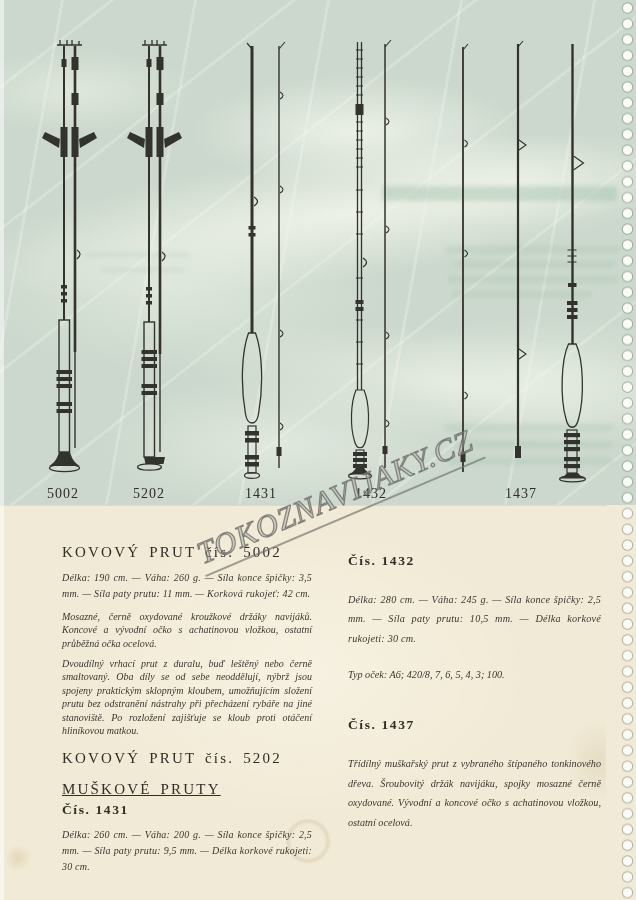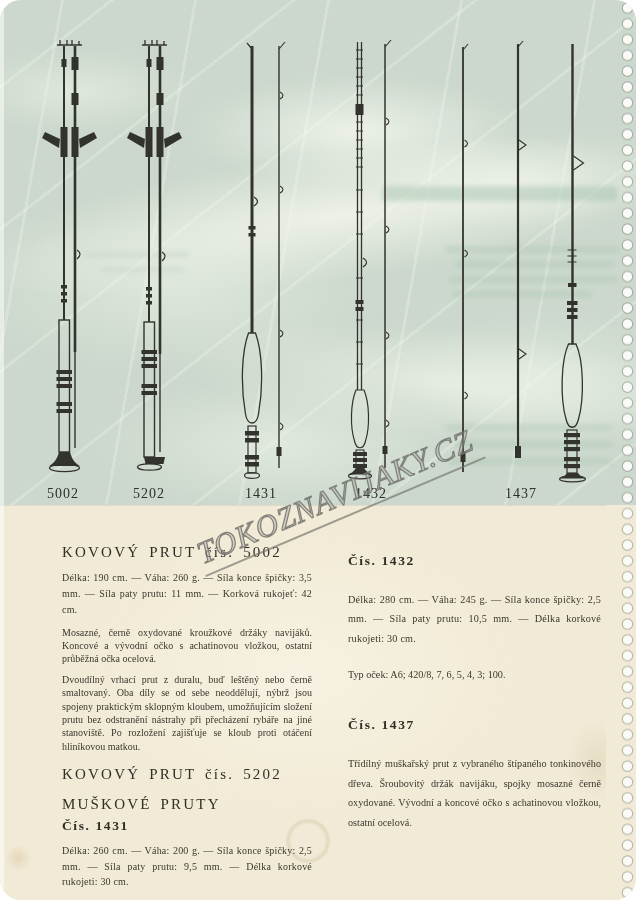--- a/index.html
+++ b/index.html
@@ -1,17 +1,17 @@
 <!DOCTYPE html>
 <html><head>
 <meta charset="utf-8">
 <style>
   html,body{margin:0;padding:0;}
   body{width:636px;height:900px;font-family:"Liberation Serif",serif;}
-  .page{position:relative;width:636px;height:900px;overflow:hidden;background:#f1ead6;border-radius:21px;}
+  .page{position:relative;width:636px;height:900px;overflow:hidden;background:#f1ead6;}
 
   
   .plate{
     position:absolute;left:0;top:0;width:636px;height:505px;
     background-color:#ccd8cd;
     background-image:
       radial-gradient(ellipse 240px 80px at 56% 26%, rgba(246,249,240,.75), rgba(246,249,240,0) 70%),
       radial-gradient(ellipse 200px 66px at 80% 36%, rgba(240,246,235,.6), rgba(240,246,235,0) 70%),
       radial-gradient(ellipse 300px 110px at 28% 58%, rgba(236,243,231,.5), rgba(236,243,231,0) 70%),
       radial-gradient(ellipse 170px 60px at 12% 18%, rgba(238,244,233,.55), rgba(238,244,233,0) 70%),
@@ -42,25 +42,25 @@
     background-image:
       radial-gradient(circle 28px at 308px 335px, rgba(190,170,130,0) 58%, rgba(190,170,130,.28) 72%, rgba(190,170,130,0) 82%),
       radial-gradient(ellipse 45px 60px at 598px 255px, rgba(205,190,155,.3), rgba(205,190,155,0) 70%),
       radial-gradient(circle 18px at 18px 352px, rgba(200,172,118,.3), rgba(200,172,118,0) 75%),
       radial-gradient(ellipse 320px 210px at 50% 42%, rgba(255,252,242,.4), rgba(255,252,242,0) 72%);
     color:#3a372e;
   }
   .col{position:absolute;text-align:justify;}
   .col-left{left:62px;top:38px;width:250px;font-size:10px;line-height:1.34;}
   .col-right{left:348px;top:42px;width:253px;font-size:10.2px;line-height:1.92;}
-  .col p{margin:0 0 7px 0;}
+  .col p{margin:0 0 7px 0;font-style:italic;}
   .col-right p{margin:16px 0 6px 0;}
   h2.prod{font-size:15px;font-weight:normal;letter-spacing:2.2px;word-spacing:3px;margin:0 0 9px 0;line-height:1.15;color:#312e26;}
   h2.prod.mid{margin-top:13px;margin-bottom:6px;}
-  h2.prod.group{margin-top:13px;margin-bottom:3px;}
+  h2.prod.group{margin-top:13px;margin-bottom:3px;text-decoration:underline;}
   h3.cis{font-size:13.5px;font-weight:bold;letter-spacing:1.6px;margin:0 0 8px 0;color:#312e26;}
   .col-right h3.cis{margin-bottom:4px;}
   h3.cis.second{margin-top:28px;}
   .specs{letter-spacing:.2px;}
   .col-left .specs{line-height:1.58;margin-bottom:8px;}
   .rings-line{margin-top:1px;}
 
   
   .watermark{
     position:absolute;left:206px;top:536px;z-index:5;

